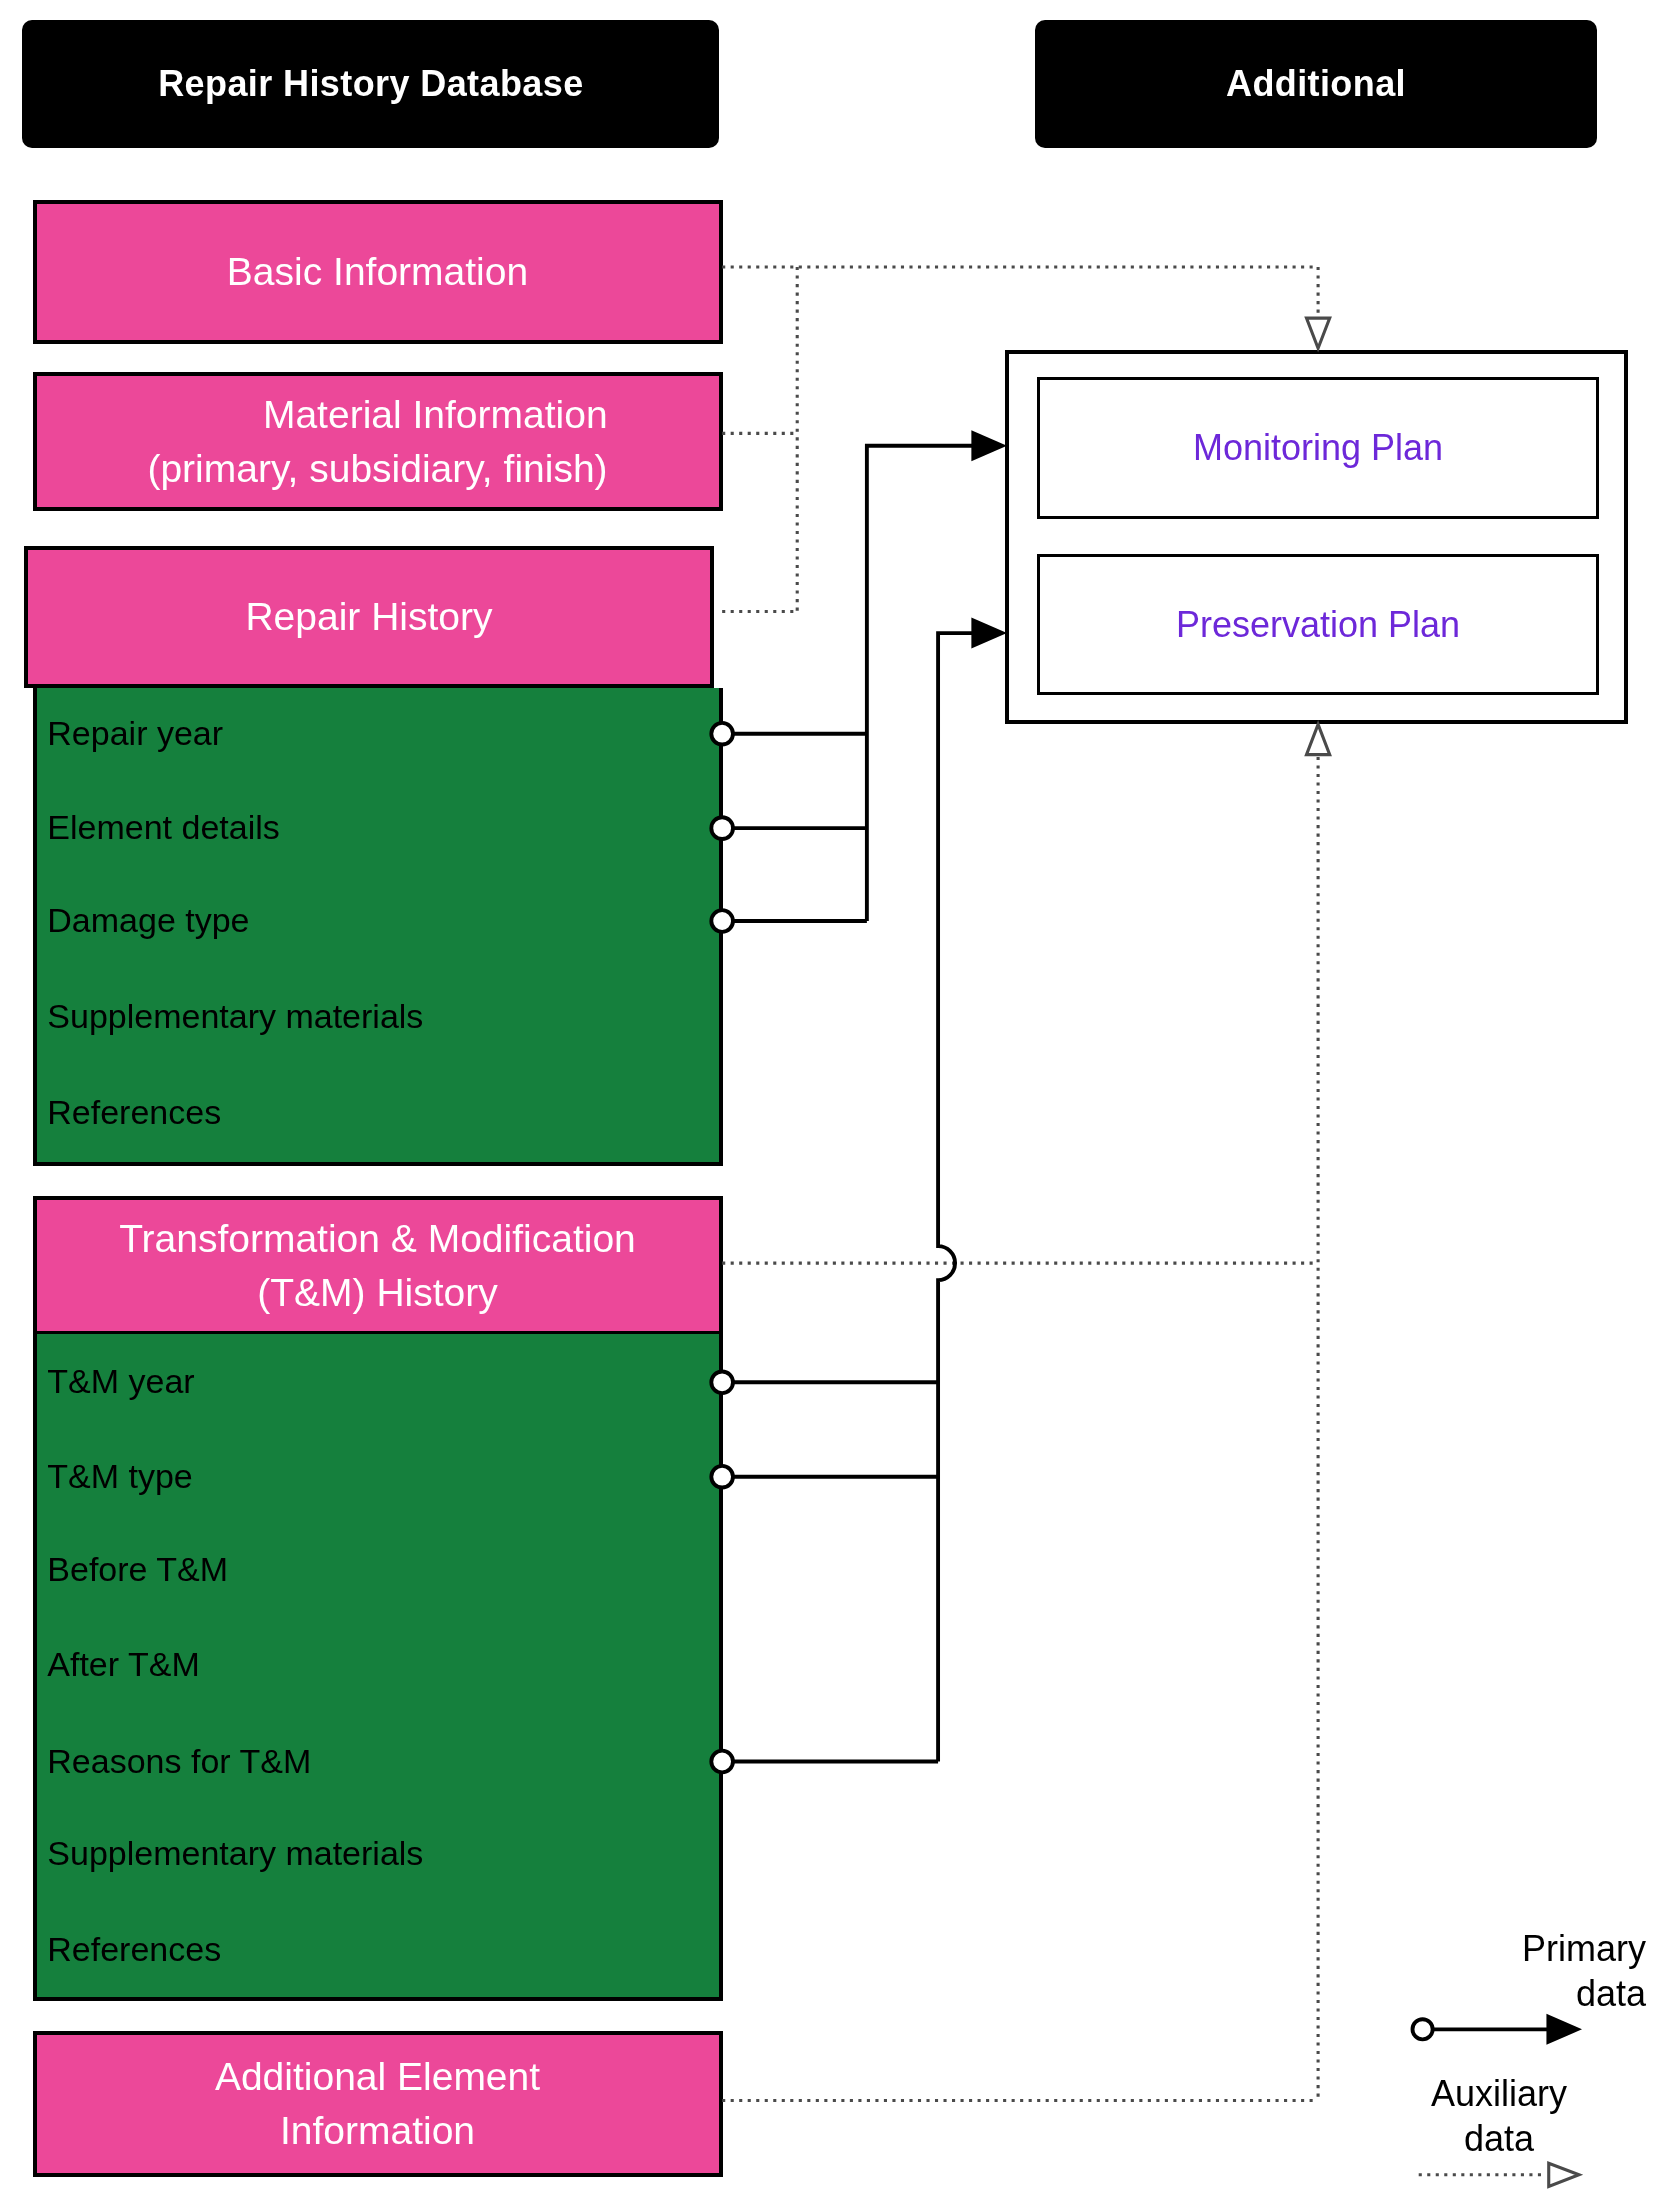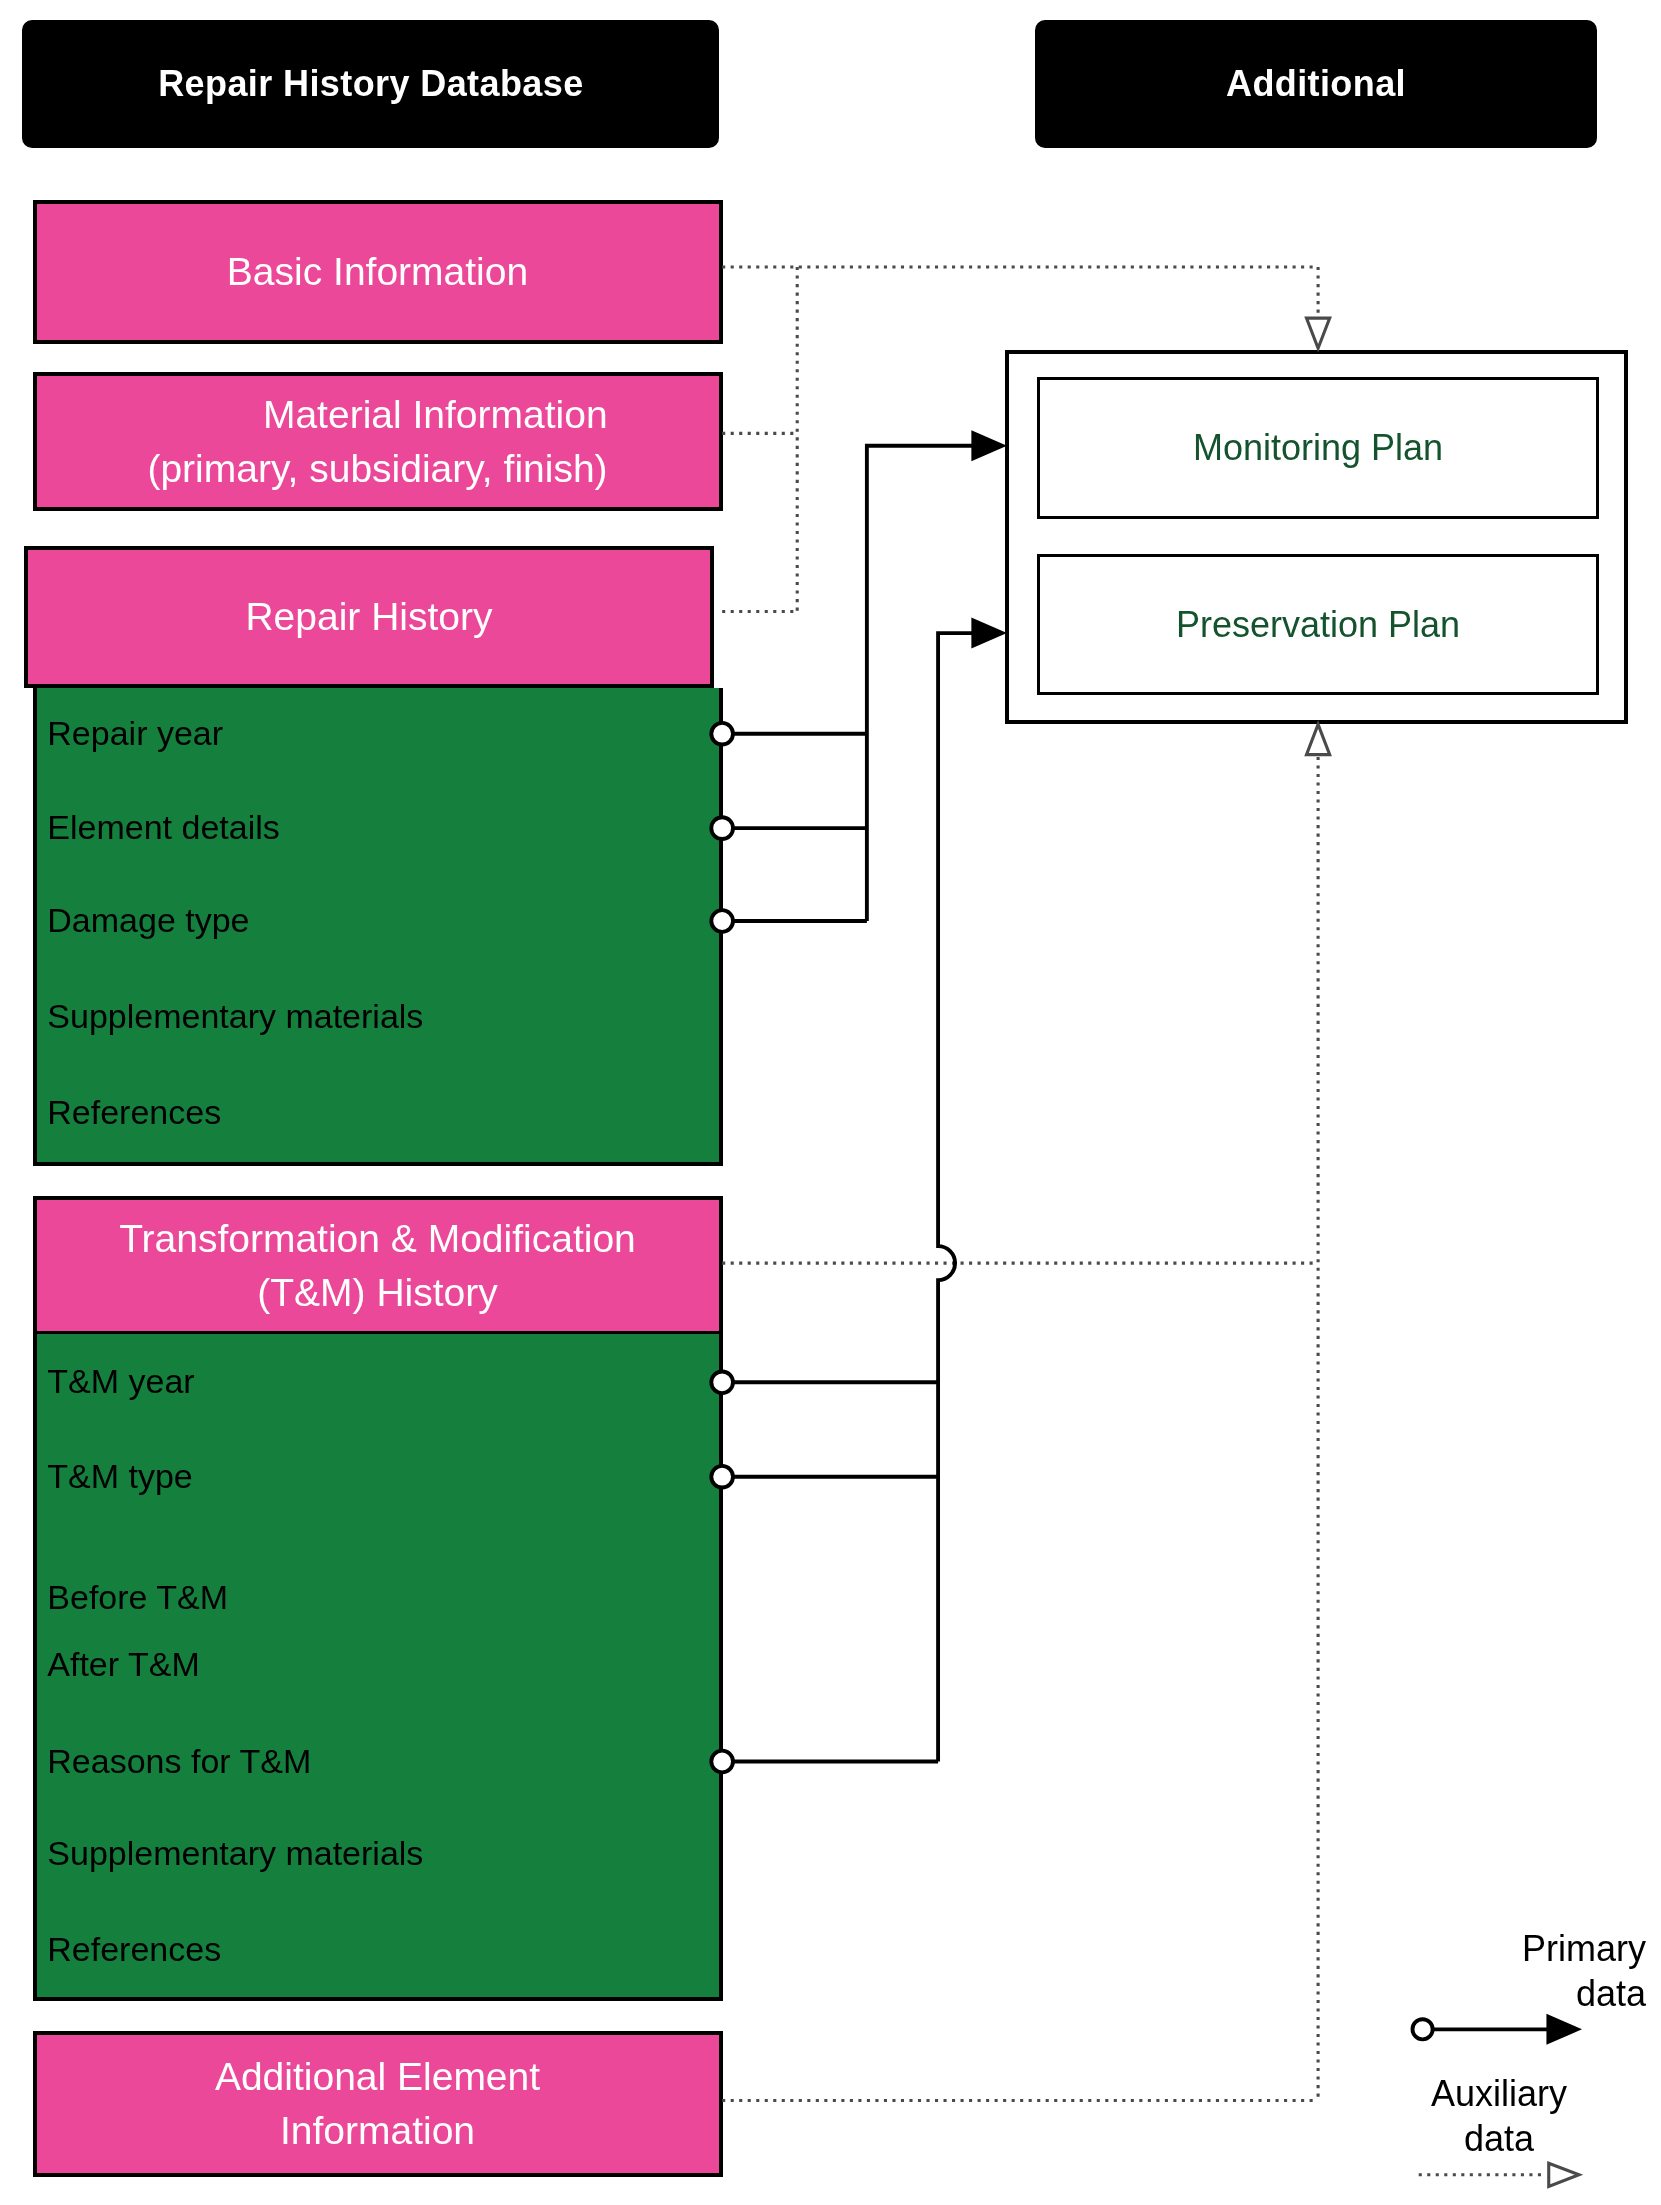--- a/index.html
+++ b/index.html
@@ -52,21 +52,21 @@
   
   .outer-app-box {
     background: #ffffff;
     border: 4.6px solid #000000;
   }
   .plan-box {
     background: #ffffff;
     border: 3.9px solid #000000;
     display: flex; align-items: center; justify-content: center;
     font-size: 36px;
-    color: #14532d;
+    color: #6d28d9;
   }
 
   
   .legend-label {
     width: 294px;
     text-align: center;
     font-size: 36px;
     line-height: 45px;
     color: #000000;
     white-space: pre-line;
@@ -100,21 +100,21 @@
   <div class="item" style="top:307px;">Supplementary materials</div>
   <div class="item" style="top:403px;">References</div>
 </div>
 
 <div class="abs gray-box" style="left:32.5px; top:1196px; width:690px; height:139px;">Transformation &amp; Modification
 (T&amp;M) History</div>
 
 <div class="abs items-box" style="left:32.5px; top:1334px; width:690px; height:667px;">
   <div class="item" style="top:26px;">T&amp;M year</div>
   <div class="item" style="top:121px;">T&amp;M type</div>
-  <div class="item" style="top:214px;margin-top:28px;">Before T&amp;M</div>
+  <div class="item" style="top:214px;">Before T&amp;M</div>
   <div class="item" style="top:309px;">After T&amp;M</div>
   <div class="item" style="top:406px;">Reasons for T&amp;M</div>
   <div class="item" style="top:498px;">Supplementary materials</div>
   <div class="item" style="top:594px;">References</div>
 </div>
 
 <div class="abs gray-box" style="left:32.5px; top:2031px; width:690px; height:146px;">Additional Element
 Information</div>
 
 <div class="abs outer-app-box" style="left:1005px; top:350px; width:623px; height:374px;"></div>

